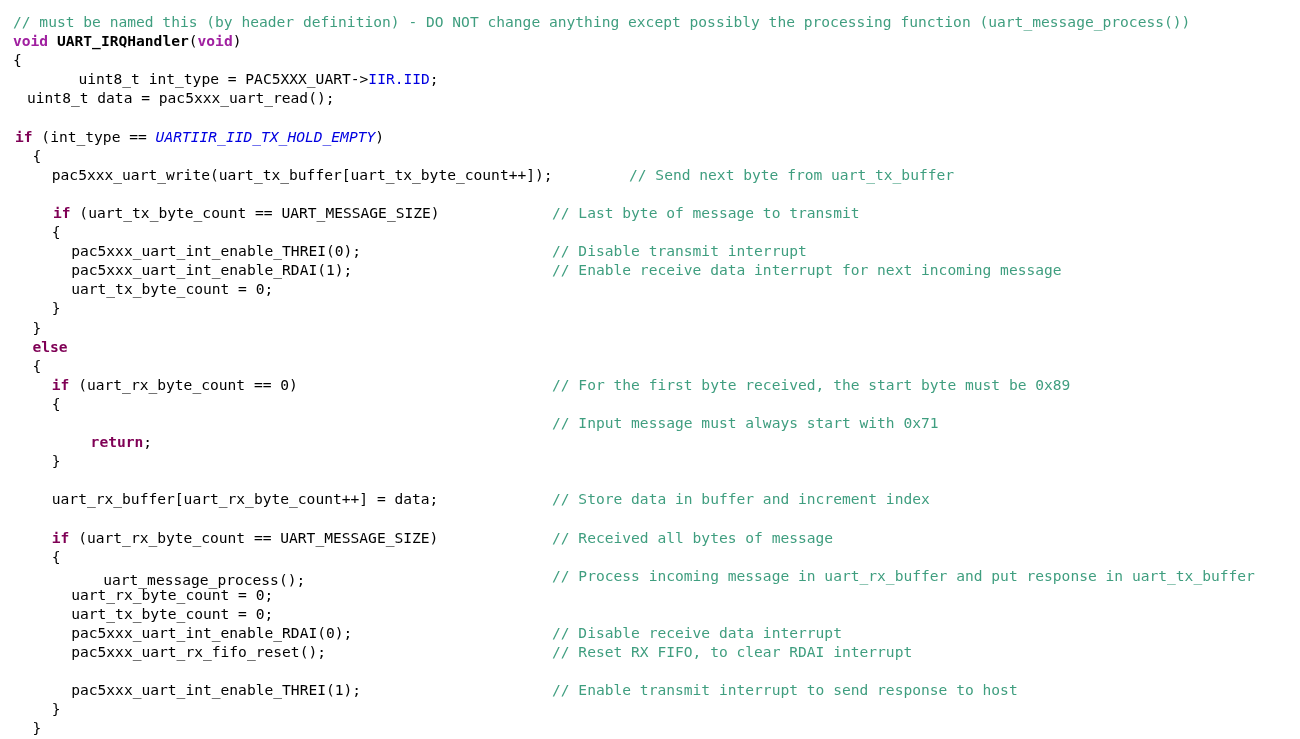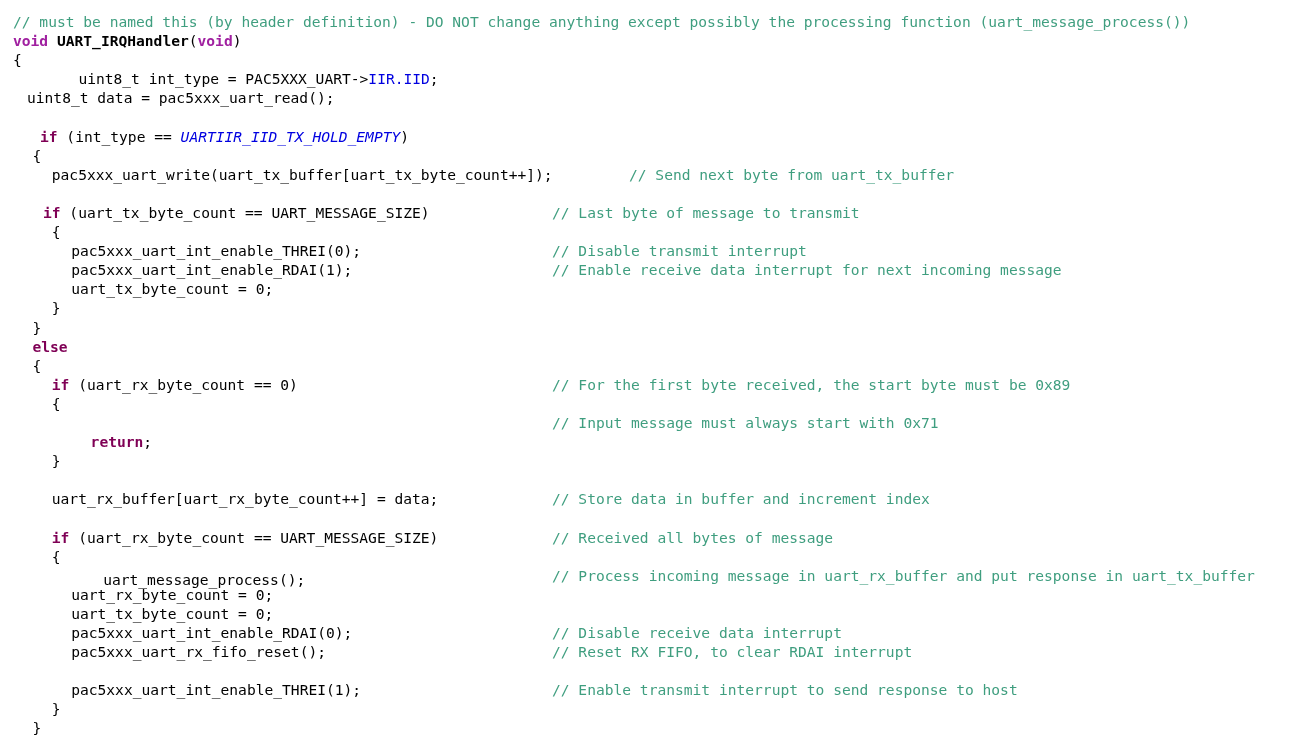--- a/index.html
+++ b/index.html
@@ -44,25 +44,25 @@
 </head>
 <body>
 
 <div id="code-view">
     <div class="code-line"><span class="seg" style="position: absolute; left: 1px; top: 0px;"><span class="seg t-comment">// must be named this (by header definition) - DO NOT change anything except possibly the processing function (uart_message_process())</span></span></div>
     <div class="code-line"><span class="seg" style="position: absolute; left: 1px; top: 0px;"><span class="seg t-type">void</span><span class="seg t-plain"> </span><span class="seg t-fn">UART_IRQHandler</span><span class="seg t-plain">(</span><span class="seg t-type">void</span><span class="seg t-plain">)</span></span></div>
     <div class="code-line"><span class="seg" style="position: absolute; left: 1px; top: 0px;"><span class="seg t-plain">{</span></span></div>
     <div class="code-line"><span class="seg" style="position: absolute; left: 20.4px; top: 0px; margin-left: 46px;"><span class="seg t-plain">uint8_t int_type = PAC5XXX_UART-&gt;</span><span class="seg t-field">IIR.IID</span><span class="seg t-plain">;</span></span></div>
     <div class="code-line"><span class="seg" style="position: absolute; left: 15px; top: 0px;"><span class="seg t-plain">uint8_t data = pac5xxx_uart_read();</span></span></div>
     <div class="code-line"><span class="seg" style="position: absolute; left: 1px; top: 0px;"></span></div>
-    <div class="code-line"><span class="seg" style="position: absolute; left: 28px; top: 0px; text-align: center;"><span class="seg t-keyword">if</span><span class="seg t-plain"> (int_type == </span><span class="seg t-macro">UARTIIR_IID_TX_HOLD_EMPTY</span><span class="seg t-plain">)</span></span></div>
+    <div class="code-line"><span class="seg" style="position: absolute; left: 3px; top: 0px; text-align: center;"><span class="seg t-keyword">if</span><span class="seg t-plain"> (int_type == </span><span class="seg t-macro">UARTIIR_IID_TX_HOLD_EMPTY</span><span class="seg t-plain">)</span></span></div>
     <div class="code-line"><span class="seg" style="position: absolute; left: 20.4px; top: 0px;"><span class="seg t-plain">{</span></span></div>
     <div class="code-line"><span class="seg" style="position: absolute; left: 39.8px; top: 0px;"><span class="seg t-plain">pac5xxx_uart_write(uart_tx_buffer[uart_tx_byte_count++]);</span></span><span class="seg t-comment" style="position: absolute; left: 617px; top: 0px;">// Send next byte from uart_tx_buffer</span></div>
     <div class="code-line"><span class="seg" style="position: absolute; left: 1px; top: 0px;"></span></div>
-    <div class="code-line"><span class="seg" style="position: absolute; left: 31px; top: 0px;"><span class="seg t-keyword">if</span><span class="seg t-plain"> (uart_tx_byte_count == UART_MESSAGE_SIZE)</span></span><span class="seg t-comment" style="position: absolute; left: 540px; top: 0px;">// Last byte of message to transmit</span></div>
+    <div class="code-line"><span class="seg" style="position: absolute; left: 41px; top: 0px;"><span class="seg t-keyword">if</span><span class="seg t-plain"> (uart_tx_byte_count == UART_MESSAGE_SIZE)</span></span><span class="seg t-comment" style="position: absolute; left: 540px; top: 0px;">// Last byte of message to transmit</span></div>
     <div class="code-line"><span class="seg" style="position: absolute; left: 39.8px; top: 0px;"><span class="seg t-plain">{</span></span></div>
     <div class="code-line"><span class="seg" style="position: absolute; left: 59.2px; top: 0px;"><span class="seg t-plain">pac5xxx_uart_int_enable_THREI(0);</span></span><span class="seg t-comment" style="position: absolute; left: 540px; top: 0px;">// Disable transmit interrupt</span></div>
     <div class="code-line"><span class="seg" style="position: absolute; left: 59.2px; top: 0px;"><span class="seg t-plain">pac5xxx_uart_int_enable_RDAI(1);</span></span><span class="seg t-comment" style="position: absolute; left: 540px; top: 0px;">// Enable receive data interrupt for next incoming message</span></div>
     <div class="code-line"><span class="seg" style="position: absolute; left: 59.2px; top: 0px;"><span class="seg t-plain">uart_tx_byte_count = 0;</span></span></div>
     <div class="code-line"><span class="seg" style="position: absolute; left: 39.8px; top: 0px;"><span class="seg t-plain">}</span></span></div>
     <div class="code-line"><span class="seg" style="position: absolute; left: 20.4px; top: 0px;"><span class="seg t-plain">}</span></span></div>
     <div class="code-line"><span class="seg" style="position: absolute; left: 20.4px; top: 0px;"><span class="seg t-keyword">else</span></span></div>
     <div class="code-line"><span class="seg" style="position: absolute; left: 20.4px; top: 0px;"><span class="seg t-plain">{</span></span></div>
     <div class="code-line"><span class="seg" style="position: absolute; left: 39.8px; top: 0px;"><span class="seg t-keyword">if</span><span class="seg t-plain"> (uart_rx_byte_count == 0)</span></span><span class="seg t-comment" style="position: absolute; left: 540px; top: 0px;">// For the first byte received, the start byte must be 0x89</span></div>
     <div class="code-line"><span class="seg" style="position: absolute; left: 39.8px; top: 0px;"><span class="seg t-plain">{</span></span></div>

